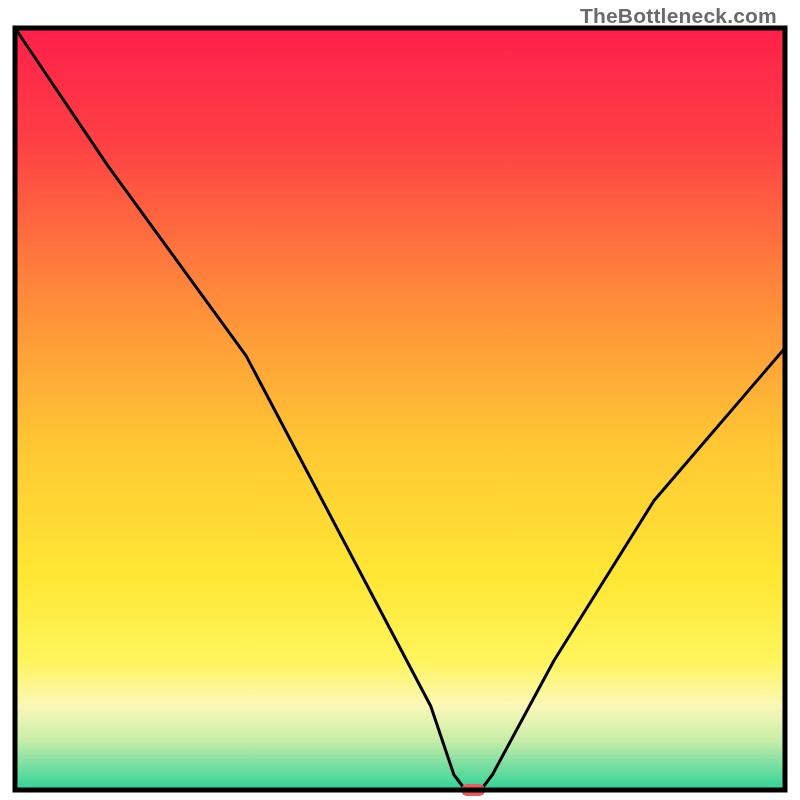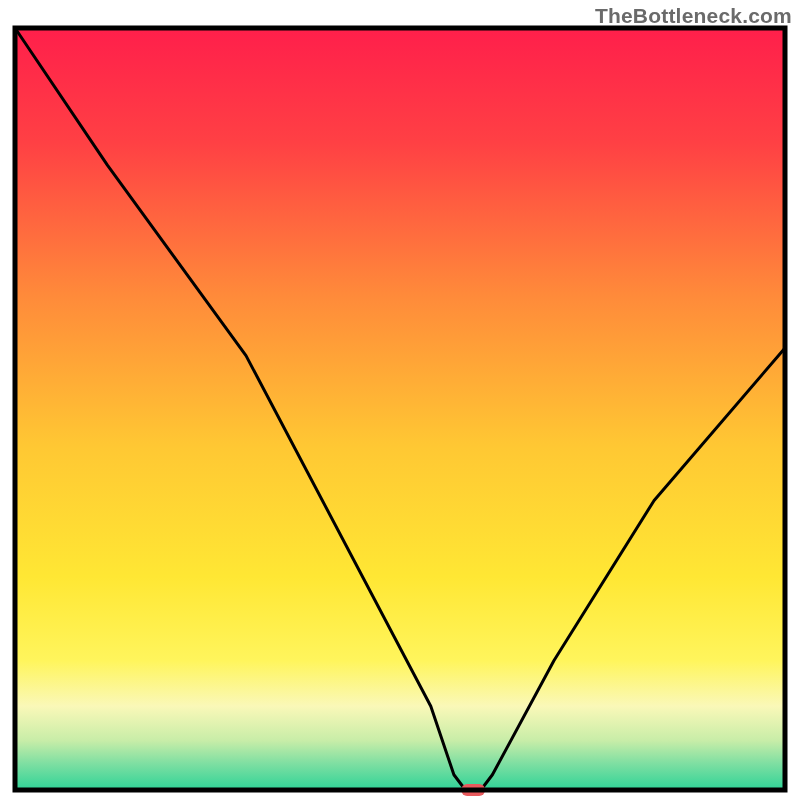--- a/index.html
+++ b/index.html
@@ -12,21 +12,21 @@
     background: #ffffff;
   }
   .stage {
     position: relative;
     width: 800px;
     height: 800px;
   }
   .watermark {
     position: absolute;
     top: 4px;
-    right: 8px;
+    right: 23px;
     font-size: 21px;
     font-weight: bold;
     color: #6a6a6a;
     letter-spacing: 0.2px;
   }
   svg {
     display: block;
   }
 </style>
 </head>

